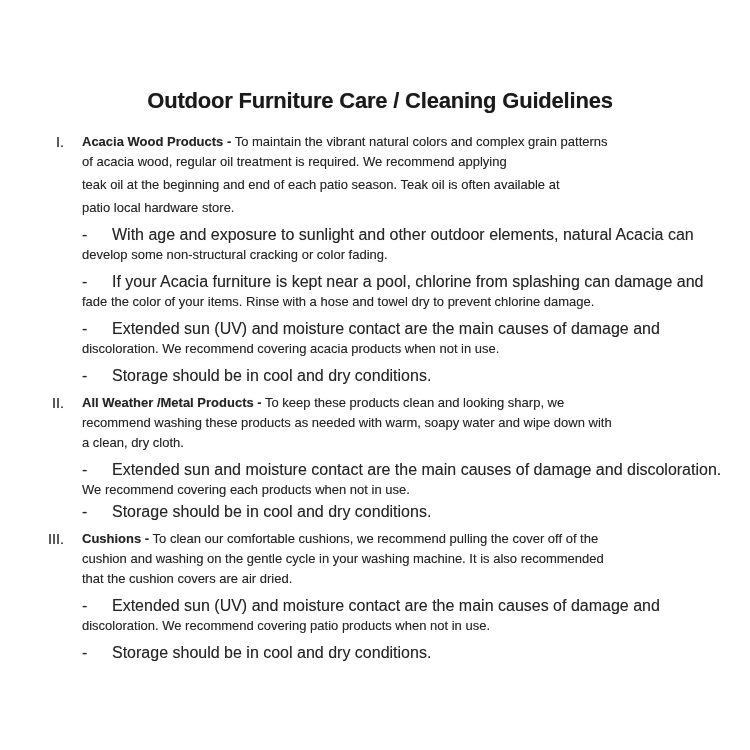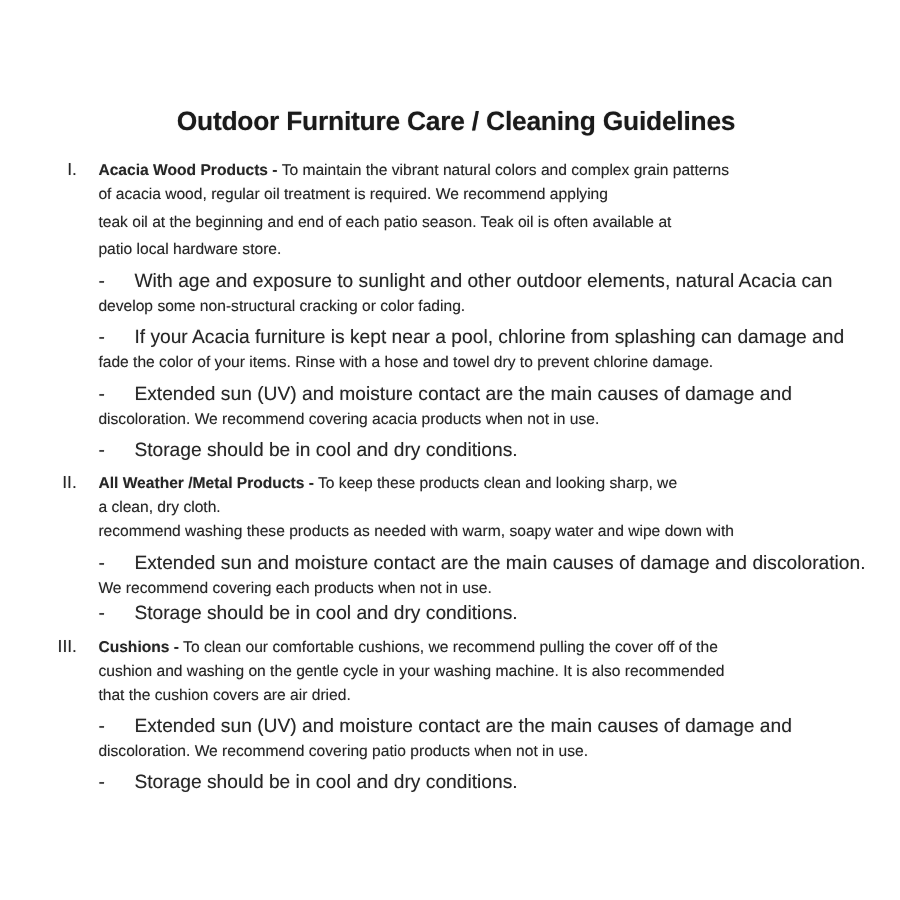--- a/index.html
+++ b/index.html
@@ -73,22 +73,22 @@
       <div class="line">discoloration. We recommend covering acacia products when not in use.</div>
 
       <div class="bullet"><span class="dash">-</span><span>Storage should be in cool and dry conditions.</span></div>
     </div>
   </div>
 
   <div class="section">
     <div class="numeral">II.</div>
     <div class="content">
       <div class="line"><span class="hd">All Weather /Metal Products -</span> <span>To keep these products clean and looking sharp, we</span></div>
+      <div class="line">recommend washing these products as needed with warm, soapy water and wipe down with</div>
       <div class="line">a clean, dry cloth.</div>
-      <div class="line">recommend washing these products as needed with warm, soapy water and wipe down with</div>
 
       <div class="bullet"><span class="dash">-</span><span>Extended sun and moisture contact are the main causes of damage and discoloration.</span></div>
       <div class="line">We recommend covering each products when not in use.</div>
 
       <div class="bullet tight"><span class="dash">-</span><span>Storage should be in cool and dry conditions.</span></div>
     </div>
   </div>
 
   <div class="section">
     <div class="numeral">III.</div>

